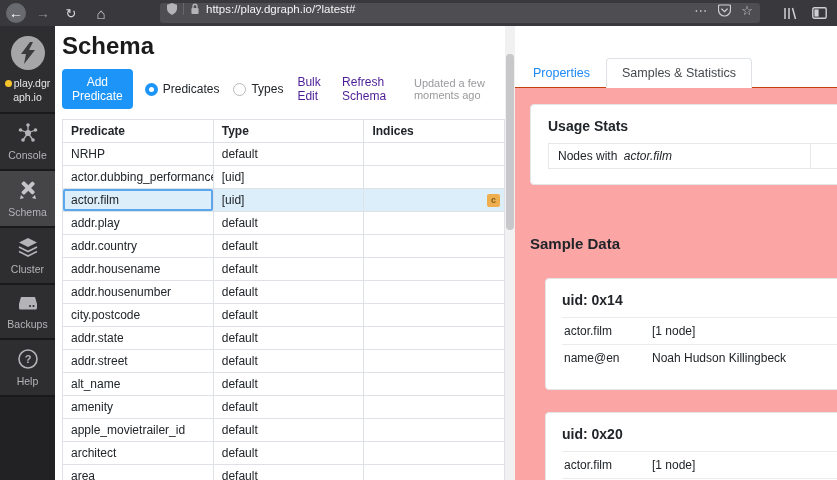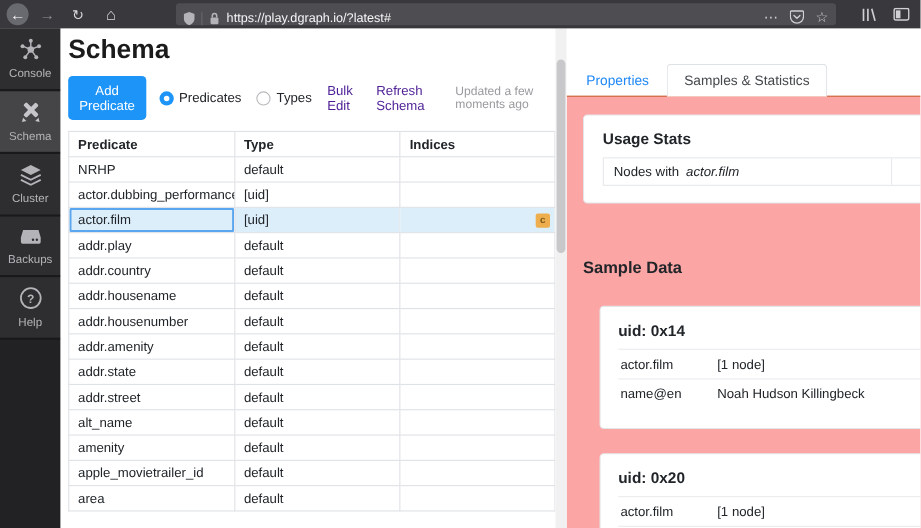--- a/index.html
+++ b/index.html
@@ -5,21 +5,21 @@
   * { margin:0; padding:0; box-sizing:border-box; }
   html,body { width:837px; height:480px; overflow:hidden; font-family:"Liberation Sans", sans-serif; background:#fff; }
 
   
   .browser-bar { height:26px; background:#39393d; display:flex; align-items:center; padding:0 6px; }
   .nav-btn { width:22px; height:22px; display:flex; align-items:center; justify-content:center; color:#d7d7db; font-size:14px; flex:0 0 auto; }
   .back-circle { width:20px; height:20px; border-radius:50%; background:#696970; color:#fff; margin-right:6px; }
   .fwd { color:#8f8f94; margin-right:6px; }
   .refresh { margin-right:8px; font-size:13px; }
   .home { font-size:15px; }
-  .url-bar { margin-left:48px; width:600px; height:20px; background:#4d4d52; border-radius:3px; display:flex; align-items:flex-end; padding:0 7px; }
+  .url-bar { margin-left:48px; width:600px; height:20px; background:#4d4d52; border-radius:3px; display:flex; align-items:flex-start; padding:0 7px; }
   .url-icon { display:flex; align-items:center; margin-right:6px; }
   .url-sep { width:1px; height:12px; background:#67676c; margin:0 6px 0 0; }
   .url-text { color:#f6f6f7; font-size:11.5px; flex:1; white-space:nowrap; overflow:hidden; }
   .url-right { display:flex; align-items:center; gap:10px; color:#cfcfd4; }
   .dots { font-size:13px; letter-spacing:1px; }
   .star { font-size:13px; }
   .chrome-right { margin-left:auto; display:flex; align-items:center; gap:14px; padding-right:4px; }
 
   
   .app { display:flex; height:454px; }
@@ -136,20 +136,28 @@
           <rect x="0.8" y="0.8" width="13.4" height="10.4" rx="1.5" fill="none" stroke="#cfcfd4" stroke-width="1.4"></rect>
           <rect x="2.4" y="2.4" width="4.2" height="7.2" fill="#cfcfd4"></rect>
         </svg>
     </span>
   </div>
 </div>
 
 <div class="app">
 
   <div class="sidebar">
+    <div class="side-block brand-block">
+      <div class="logo-circle">
+        <svg class="icon-svg" width="18" height="22" viewBox="0 0 18 22">
+            <polygon points="11,0 2,12 7,12 5,22 16,8 10,8 14,0" fill="#3a3a3c"></polygon>
+          </svg>
+      </div>
+      <div class="brand-name"><span class="brand-dot"></span><span>play.dgraph.io</span></div>
+    </div>
 
     <div class="side-block">
       <svg class="icon-svg" width="22" height="22" viewBox="0 0 22 22">
           <g stroke="#b4b4b8" stroke-width="1.3">
             <line x1="11" y1="11" x2="11" y2="3"></line>
             <line x1="11" y1="11" x2="3.5" y2="8"></line>
             <line x1="11" y1="11" x2="18.5" y2="8"></line>
             <line x1="11" y1="11" x2="6" y2="18"></line>
             <line x1="11" y1="11" x2="16" y2="18"></line>
           </g>
@@ -262,21 +270,21 @@
             <td>addr.housename</td>
             <td>default</td>
             <td></td>
           </tr>
         <tr>
             <td>addr.housenumber</td>
             <td>default</td>
             <td></td>
           </tr>
         <tr>
-            <td>addr.amenity</td>
+            <td>city.postcode</td>
             <td>default</td>
             <td></td>
           </tr>
         <tr>
             <td>addr.state</td>
             <td>default</td>
             <td></td>
           </tr>
         <tr>
             <td>addr.street</td>
@@ -288,20 +296,25 @@
             <td>default</td>
             <td></td>
           </tr>
         <tr>
             <td>amenity</td>
             <td>default</td>
             <td></td>
           </tr>
         <tr>
             <td>apple_movietrailer_id</td>
+            <td>default</td>
+            <td></td>
+          </tr>
+        <tr>
+            <td>architect</td>
             <td>default</td>
             <td></td>
           </tr>
         <tr>
             <td>area</td>
             <td>default</td>
             <td></td>
           </tr>
 
       </tbody>

